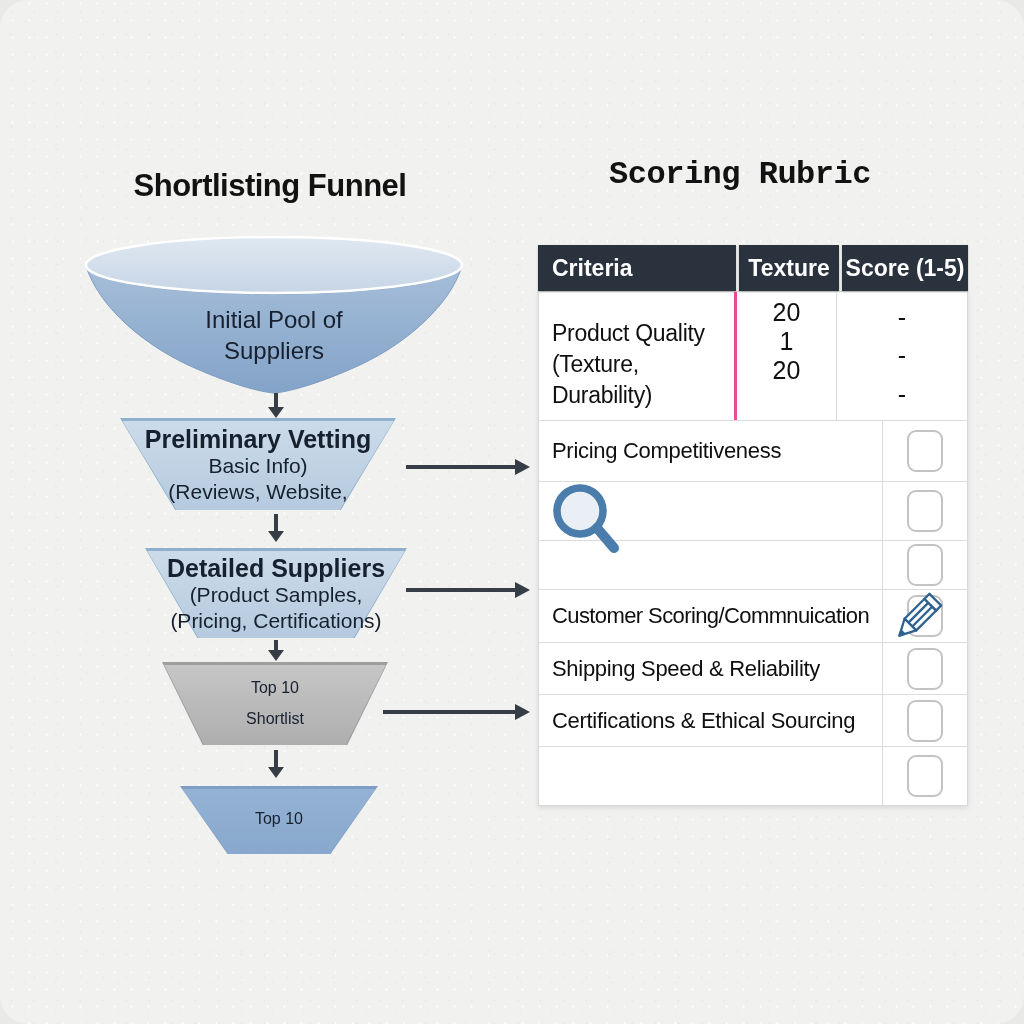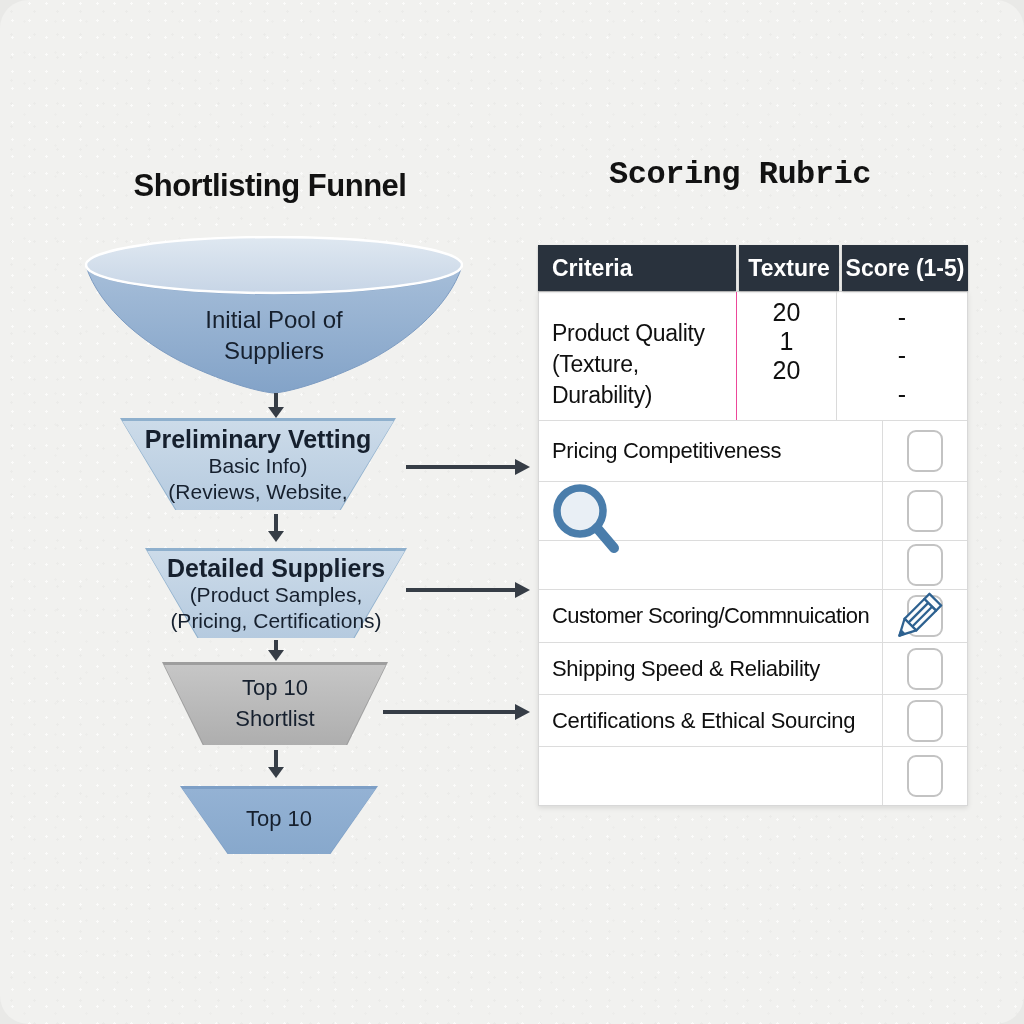--- a/index.html
+++ b/index.html
@@ -13,38 +13,38 @@
     background-position:0 0,9px 6px,4px 12px;border-radius:28px;}
   .abs{position:absolute;}
   .title{font-weight:bold;font-size:31px;color:#121212;text-align:center;letter-spacing:-0.5px;}
   
   .trap{clip-path:polygon(0 0,100% 0,80% 100%,20% 100%);}
   .trap-rim{position:absolute;inset:0;}
   .trap-fill{position:absolute;left:2px;right:2px;top:2.5px;bottom:0;clip-path:polygon(0 0,100% 0,80% 100%,20% 100%);}
   .stage-text{position:absolute;left:0;right:0;text-align:center;color:#16202e;}
   .stage-title{font-weight:bold;font-size:25px;line-height:28px;}
   .stage-sub{font-size:21px;line-height:26px;}
-  .stage-plain{font-size:22px;line-height:31px;}
+  .stage-plain{font-size:16px;line-height:31px;}
   
   .varrow{display:flex;flex-direction:column;align-items:center;}
   .vshaft{width:3.5px;background:#363d46;}
   .vhead{width:0;height:0;border-left:8px solid transparent;border-right:8px solid transparent;border-top:11px solid #363d46;}
   .harrow{display:flex;align-items:center;}
   .hshaft{height:4px;background:#363d46;flex:1;}
   .hhead{width:0;height:0;border-top:8px solid transparent;border-bottom:8px solid transparent;border-left:15px solid #363d46;}
   
   .rubric{width:490px;padding-left:6px;}
   .rubric-header{display:flex;height:46px;}
   .hcell{background:#29323d;color:#ffffff;font-weight:bold;font-size:23px;display:flex;align-items:center;box-shadow:0 1px 2px rgba(0,0,0,.25);}
   .hcell.criteria{width:198px;padding-left:14px;box-sizing:border-box;}
   .hcell.weight{width:100px;justify-content:center;margin-left:3px;}
   .hcell.score{width:126px;justify-content:center;margin-left:3px;}
   .rubric-body{background:#ffffff;border:1px solid #d8d8d8;box-sizing:border-box;width:430px;box-shadow:0 2px 5px rgba(0,0,0,.10);}
   .prow{display:flex;height:128px;}
-  .prow .c1{width:198px;box-sizing:border-box;padding:26px 0 0 13px;font-size:23px;line-height:31px;color:#101010;letter-spacing:-0.3px;border-right:1px solid #ec4899;}
+  .prow .c1{width:198px;box-sizing:border-box;padding:26px 0 0 13px;font-size:23px;line-height:31px;color:#101010;letter-spacing:-0.3px;border-right:3px solid #ec4899;}
   .prow .c2{width:100px;border-right:1px solid #dadada;display:flex;flex-direction:column;justify-content:flex-start;align-items:center;font-size:25px;color:#101010;padding:6px 0;box-sizing:border-box;}
   .prow .c3{flex:1;display:flex;flex-direction:column;justify-content:space-around;align-items:center;font-size:25px;color:#101010;padding:6px 0;box-sizing:border-box;}
   .rrow{display:flex;border-top:1px solid #dcdcdc;}
   .rrow .lab{flex:1;display:flex;align-items:center;padding-left:13px;font-size:22px;letter-spacing:-0.3px;color:#0f0f0f;white-space:nowrap;overflow:visible;}
   .rrow .boxcell{width:84px;border-left:1px solid #dcdcdc;display:flex;align-items:center;justify-content:center;}
   .scorebox{width:36px;height:42px;border:2px solid #c3c3c3;border-radius:9px;background:#ffffff;box-sizing:border-box;}
 </style>
 </head>
 <body>
 

